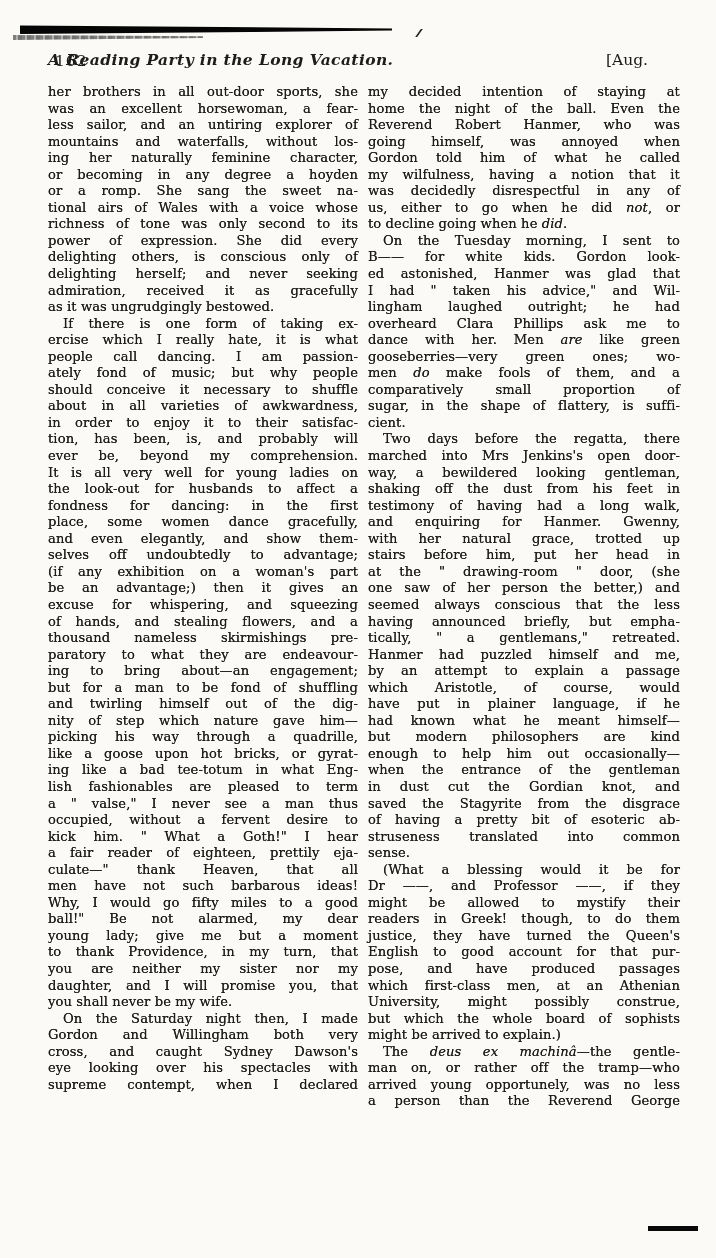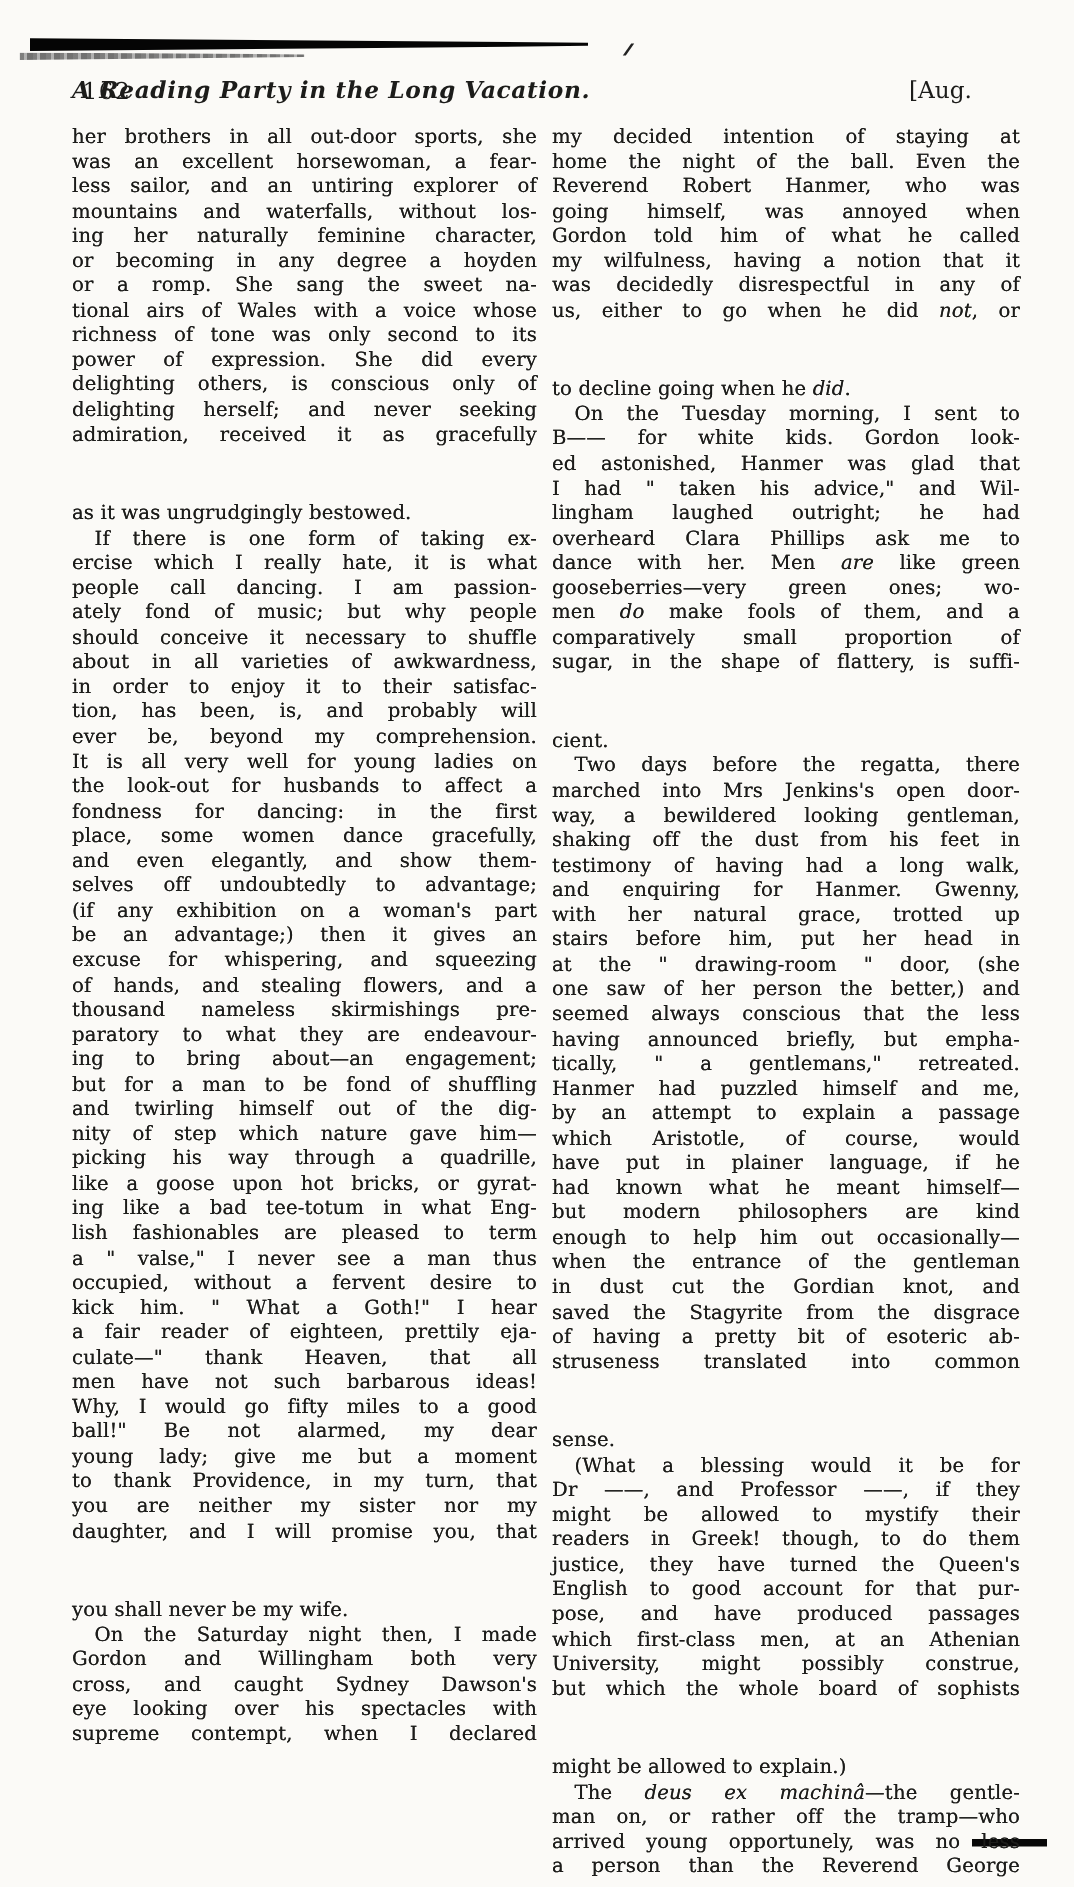--- a/index.html
+++ b/index.html
@@ -50,21 +50,21 @@
     text-shadow:0 0 .4px rgba(20,20,18,.85);
     letter-spacing:.1px;
   }
   .col-left{left:48px;width:310px;}
   .col-right{left:368px;width:312px;}
   .line{
     text-align:justify;text-align-last:justify;
     white-space:normal;height:16.55px;overflow:visible;
   }
   .line.indent{text-indent:15px;}
-  .line.para-end{text-align-last:left;margin-top:36px;}
+  .line.para-end{text-align-last:left;}
   .line i{font-style:italic;}
 </style>
 </head>
 <body>
 
 <div id="page">
 
   <div class="wedge"></div>
   <div class="wedge-fuzz"></div>
   <div class="tick"></div>
@@ -190,20 +190,20 @@
       <div class="line indent">(What a blessing would it be for</div>
       <div class="line">Dr ——, and Professor ——, if they</div>
       <div class="line">might be allowed to mystify their</div>
       <div class="line">readers in Greek! though, to do them</div>
       <div class="line">justice, they have turned the Queen's</div>
       <div class="line">English to good account for that pur-</div>
       <div class="line">pose, and have produced passages</div>
       <div class="line">which first-class men, at an Athenian</div>
       <div class="line">University, might possibly construe,</div>
       <div class="line">but which the whole board of sophists</div>
-      <div class="line para-end">might be allowed to explain.)</div>
+      <div class="line para-end">might be arrived to explain.)</div>
       <div class="line indent">The <i>deus ex machinâ</i>—the gentle-</div>
       <div class="line">man on, or rather off the tramp—who</div>
       <div class="line">arrived young opportunely, was no less</div>
       <div class="line">a person than the Reverend George</div>
     </div>
 
 </div>
 
 </body></html>

